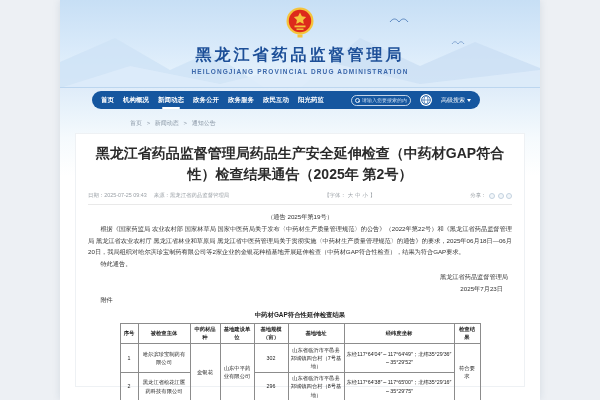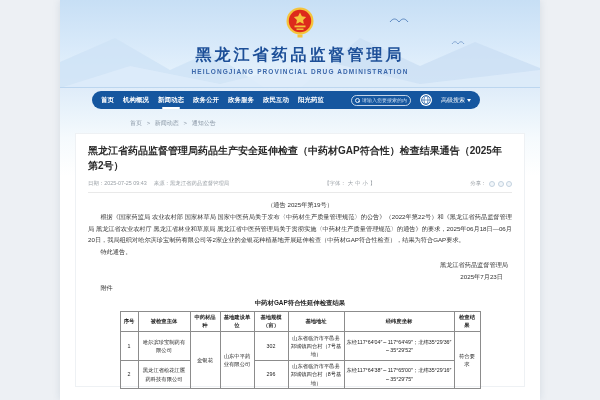--- a/index.html
+++ b/index.html
@@ -41,21 +41,21 @@
   .caret { width:0; height:0; border-left:2.5px solid transparent; border-right:2.5px solid transparent;
     border-top:3px solid #fff; }
 
   
   .content { height:288px; background:linear-gradient(180deg,#e9f3fb 0,#f5fafd 26px,#ffffff 64px); }
   .breadcrumb { padding:7px 0 5px 70px; font-size:6px; color:#8a97a5; }
   .breadcrumb span { margin-right:3px; }
   .bc-link { cursor:pointer; }
   .card { margin:0 15px; background:#fff; border:1px solid #eef1f4; padding:9px 12px 8px; height:254px; }
 
-  .art-title { font-size:10px; font-weight:bold; color:#2a2a2a; line-height:1.5; }
+  .art-title { text-align:center; font-size:14px; font-weight:bold; color:#2a2a2a; line-height:1.5; }
   .meta { display:flex; align-items:center; font-size:5.4px; color:#9aa0a6; margin-top:7px;
     padding-bottom:5px; border-bottom:1px solid #e9e9e9; }
   .meta-left { display:flex; gap:7px; }
   .meta-center { margin:0 auto; display:flex; gap:2px; }
   .fs-opt { cursor:pointer; }
   .meta-right { display:flex; align-items:center; gap:2.5px; }
   .share-circle { width:6px; height:6px; border-radius:50%; border:1px solid #c3d2df; background:#f2f6fa; cursor:pointer; }
 
   .bodytxt { font-size:6.2px; color:#333; line-height:1.85; margin-top:6px; }
   .doc-no { text-align:center; }

